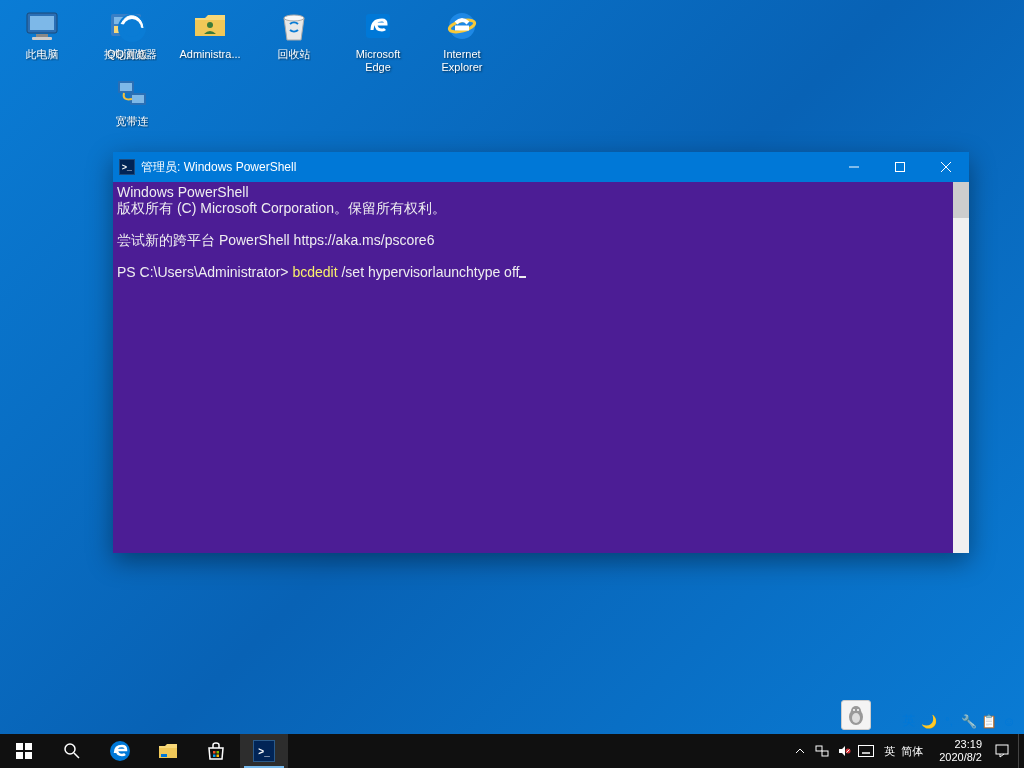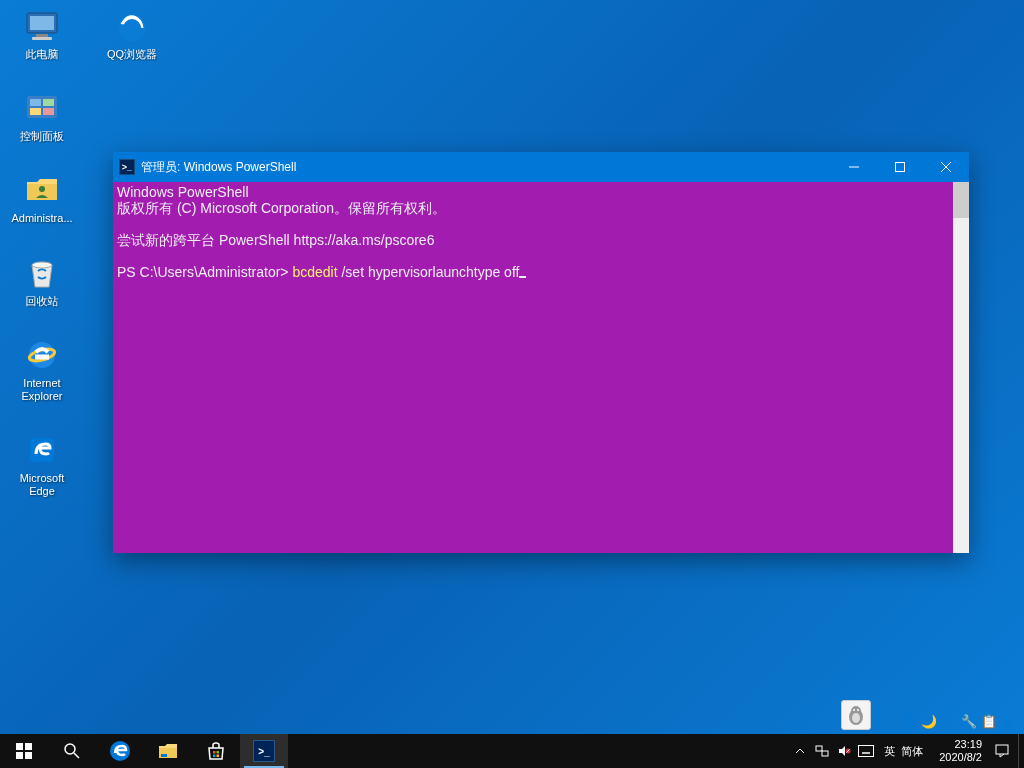--- a/index.html
+++ b/index.html
@@ -1,33 +1,33 @@
 <!DOCTYPE html>
 <html><head>
 <meta charset="utf-8">
 <style>
 * { margin:0; padding:0; box-sizing:border-box; font-family:"Microsoft YaHei","Segoe UI",sans-serif; }
 body { width:1024px; height:768px; overflow:hidden; background:linear-gradient(135deg,#0a7cd5 0%,#0862b5 50%,#0a7cd5 100%); position:relative; }
 
 
-.desktop { position:absolute; top:6px; left:6px; display:flex; flex-direction:column; gap:27px;justify-content:flex-end; }
+.desktop { position:absolute; top:6px; left:6px; display:flex; flex-direction:row; gap:12px;justify-content:flex-end; }
 .di { width:72px; display:flex; flex-direction:column; align-items:center; gap:2px; cursor:pointer; }
 .di .ico { width:40px; height:40px; display:flex; align-items:center; justify-content:center; }
 .di .lbl { color:#fff; font-size:11px; text-align:center; text-shadow:1px 1px 2px rgba(0,0,0,.6); line-height:1.2; max-width:72px; overflow:hidden; }
 .desktop-col2 { position:absolute; top:6px; left:96px; display:flex; flex-direction:column; gap:12px; }
 
 
 .pswin { position:absolute; left:113px; top:152px; width:856px; height:401px; background:#012456; display:flex; flex-direction:column; box-shadow:0 8px 24px rgba(0,0,0,.4); }
 .titlebar { height:30px; background:#0078d7; display:flex; align-items:center; padding-left:6px; color:#fff; font-size:12px; }
 .titlebar .tico { width:16px; height:16px; background:#012456; display:flex; align-items:center; justify-content:center; margin-right:6px; border:1px solid #1e4a7a; }
 .titlebar .tico span { color:#fff; font-size:9px; font-weight:bold; }
 .titlebar .ttxt { flex:1; }
 .winbtns { display:flex; }
 .wb { width:46px; height:30px; display:flex; align-items:center; justify-content:center; color:#fff; font-size:11px; cursor:pointer; }
-.term { flex:1; background:#a21caf; padding:2px 4px; color:#eeedf0; font-family:"NSimSun","SimSun","Consolas",monospace; font-size:14px; line-height:16px; white-space:pre; overflow:hidden; position:relative; }
+.term { flex:1; background:#4c1d95; padding:2px 4px; color:#eeedf0; font-family:"NSimSun","SimSun","Consolas",monospace; font-size:14px; line-height:16px; white-space:pre; overflow:hidden; position:relative; }
 .scroll { position:absolute; right:0; top:30px; bottom:0; width:16px; background:#f0f0f0; }
 .scroll .thumb { width:100%; height:36px; background:#cdcdcd; }
 .cmd-y { color:#f9f06b; }
 .cursor { display:inline-block; width:7px; height:2px; background:#eeedf0; vertical-align:baseline; margin-bottom:-1px; }
 
 
 .qqpop { position:absolute; right:153px; bottom:38px; width:30px; height:30px; background:#f4f4f4; border:1px solid #ccc; display:flex; align-items:center; justify-content:center; border-radius:3px; }
 
 
 .imebar { position:absolute; right:3px; bottom:36px; height:22px; background:transparent; display:flex; align-items:center; gap:4px; color:#0078d7; font-size:13px; padding:0 4px; }
@@ -92,49 +92,61 @@
           <ellipse cx="20" cy="12" rx="10" ry="3" fill="#f8f8f8" stroke="#aaa"></ellipse>
           <path d="M16 18 A6 6 0 0 1 24 18" stroke="#0a7cd5" stroke-width="2" fill="none"></path>
           <path d="M24 24 A6 6 0 0 1 16 24" stroke="#0a7cd5" stroke-width="2" fill="none"></path>
         </svg>
       </div>
     <div class="lbl">回收站</div>
   </div>
   <div class="di">
     <div class="ico">
         <svg width="40" height="40" viewBox="0 0 40 40">
+          <rect x="8" y="8" width="24" height="24" rx="3" fill="#0078d7"></rect>
+          <path d="M14 24 Q14 14 24 14 Q28 14 28 18 L18 18 Q18 24 24 24 Q26 24 27 23" stroke="#fff" stroke-width="3" fill="none"></path>
+        </svg>
+      </div>
+    <div class="lbl">Microsoft Edge</div>
+  </div>
+  <div class="di">
+    <div class="ico">
+        <svg width="40" height="40" viewBox="0 0 40 40">
           <circle cx="20" cy="20" r="13" fill="#1e88e5"></circle>
           <ellipse cx="20" cy="20" rx="13" ry="5" fill="none" stroke="#f8c838" stroke-width="3" transform="rotate(-15 20 20)"></ellipse>
           <path d="M13 22 L27 22" stroke="#fff" stroke-width="5"></path>
           <path d="M14 17 Q20 11 26 17" stroke="#fff" stroke-width="4" fill="none"></path>
         </svg>
       </div>
     <div class="lbl">Internet Explorer</div>
   </div>
-  <div class="di">
-    <div class="ico">
-        <svg width="40" height="40" viewBox="0 0 40 40">
-          <rect x="8" y="8" width="24" height="24" rx="3" fill="#0078d7"></rect>
-          <path d="M14 24 Q14 14 24 14 Q28 14 28 18 L18 18 Q18 24 24 24 Q26 24 27 23" stroke="#fff" stroke-width="3" fill="none"></path>
-        </svg>
-      </div>
-    <div class="lbl">Microsoft Edge</div>
-  </div>
 </div>
 
 <div class="desktop-col2">
   <div class="di">
     <div class="ico">
         <svg width="40" height="40" viewBox="0 0 40 40">
           <circle cx="20" cy="22" r="14" fill="#0a7cd5"></circle>
           <path d="M9 18 Q14 8 22 10 Q30 12 31 22" fill="#fff" stroke="#fff"></path>
           <circle cx="20" cy="22" r="9" fill="#0a7cd5"></circle>
         </svg>
       </div>
     <div class="lbl">QQ浏览器</div>
+  </div>
+  <div class="di">
+    <div class="ico">
+        <svg width="40" height="40" viewBox="0 0 40 40">
+          <rect x="6" y="8" width="16" height="12" rx="1" fill="#2a6fb5"></rect>
+          <rect x="8" y="10" width="12" height="8" fill="#7db8e8"></rect>
+          <rect x="18" y="20" width="16" height="12" rx="1" fill="#2a6fb5"></rect>
+          <rect x="20" y="22" width="12" height="8" fill="#7db8e8"></rect>
+          <path d="M12 20 Q10 28 20 26" stroke="#f0c040" stroke-width="2" fill="none"></path>
+        </svg>
+      </div>
+    <div class="lbl">宽带连</div>
   </div>
 </div>
 
 <div class="pswin">
   <div class="titlebar">
     <div class="tico">
         <span>&gt;_</span>
       </div>
     <div class="ttxt">管理员: Windows PowerShell</div>
     <div class="winbtns">

